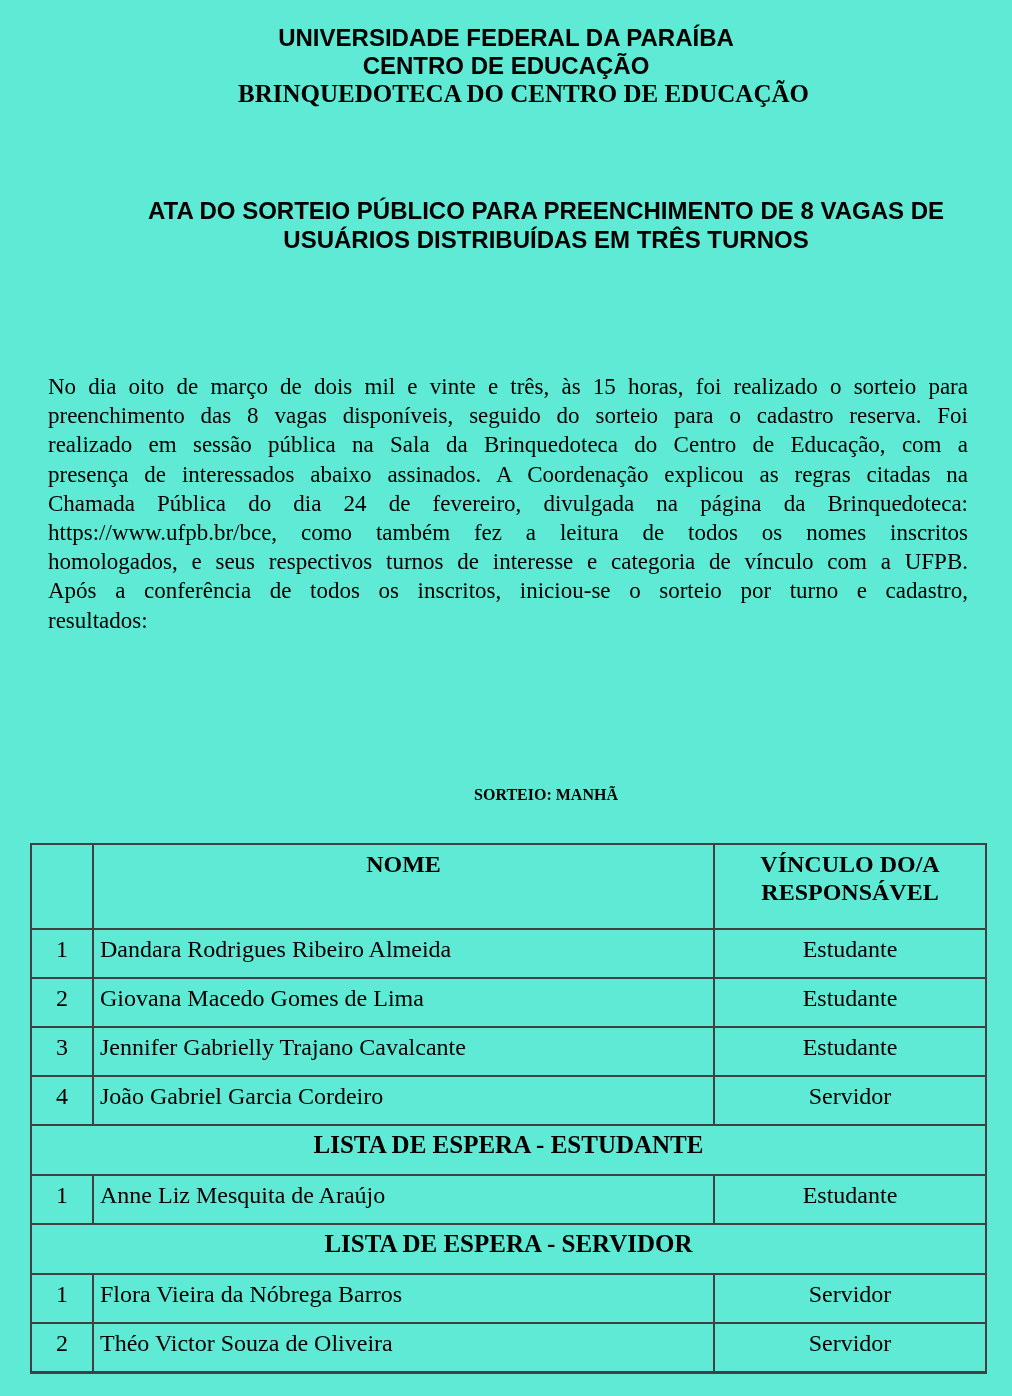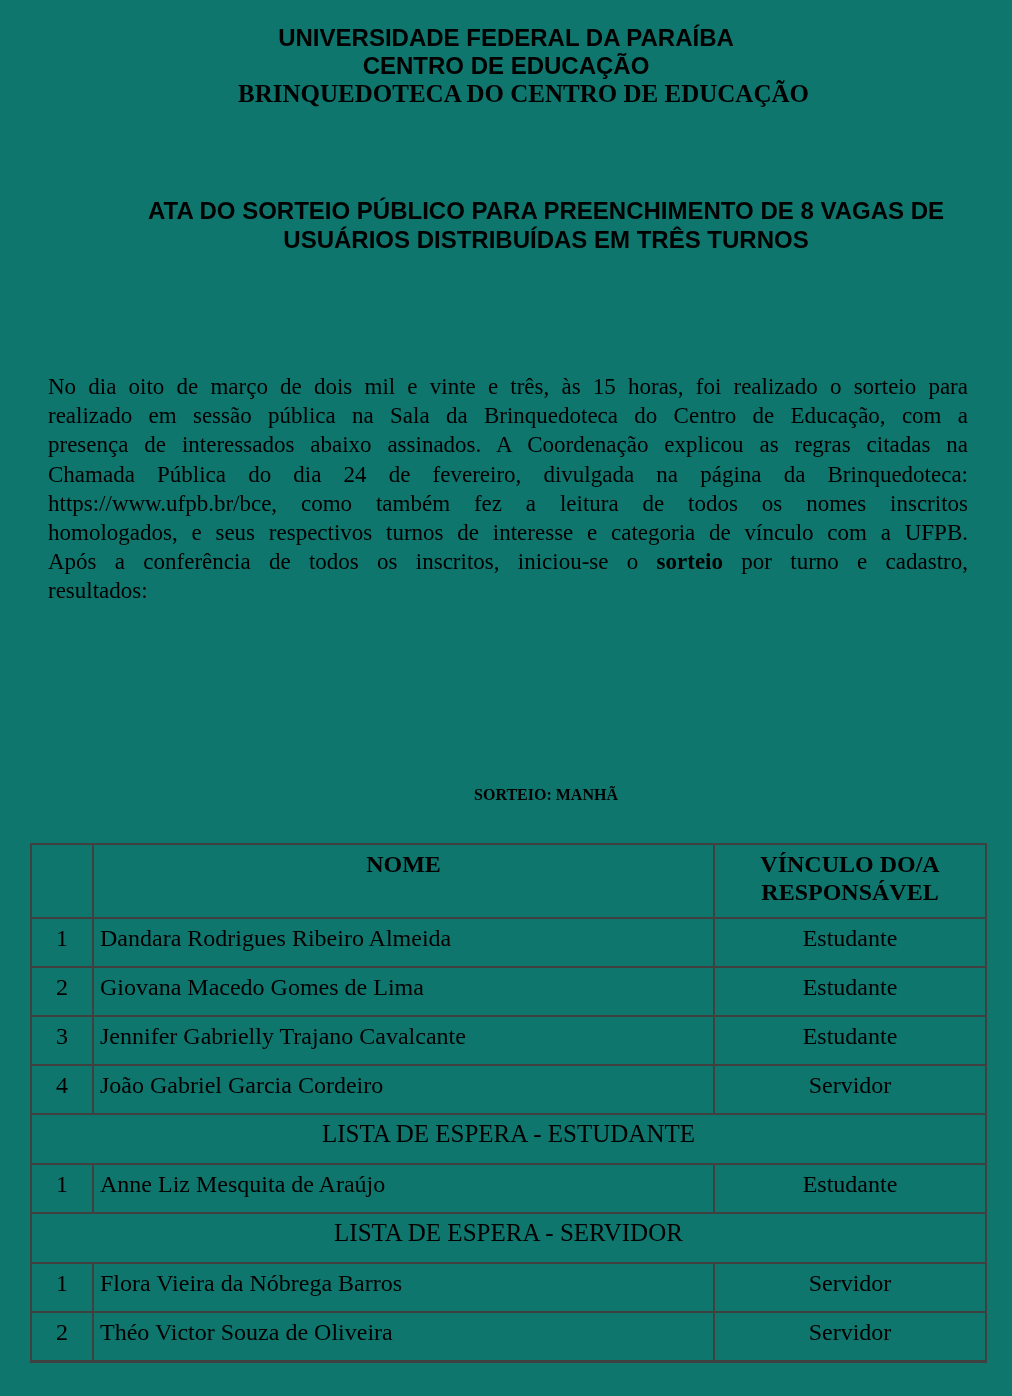--- a/index.html
+++ b/index.html
@@ -1,20 +1,20 @@
 <!DOCTYPE html>
 <html lang="pt"><head>
 <meta charset="utf-8">
 <style>
   html, body { margin: 0; padding: 0; background: #ffffff; }
   .page {
     position: relative;
     width: 1012px;
     height: 1396px;
-    background: #0f766e;
+    background: #5eead4;
     color: #000000;
     overflow: hidden;
   }
 
   
   .org-header { position: absolute; top: 24px; left: 0; width: 100%; text-align: center; }
   .org-line-sans  { font-family: "Liberation Sans", sans-serif; font-weight: bold; font-size: 24px; line-height: 28px; }
   .org-line-serif { font-family: "Liberation Serif", serif;     font-weight: bold; font-size: 25px; line-height: 28px; padding-left: 35px; }
 
   
@@ -26,21 +26,21 @@
   }
 
   
   .body-paragraph {
     position: absolute; top: 372px; left: 48px; width: 920px;
     font-family: "Liberation Serif", serif;
     font-size: 23px; line-height: 29.2px;
   }
   .para-line { height: 29.2px; text-align: justify; text-align-last: justify; white-space: normal; }
   .para-line.last-line { text-align: right; text-align-last: left; }
-  .bold { font-weight: bold; }
+  .bold { font-weight: normal; }
 
   
   .section-heading {
     position: absolute; top: 786px; left: 0; width: 100%;
     text-align: center;
     font-family: "Liberation Serif", serif; font-weight: bold; font-size: 16px; padding-left: 40px;
   }
 
   
   .ata-table {
@@ -48,48 +48,49 @@
     width: 955px;
     border-collapse: collapse; table-layout: fixed;
     font-family: "Liberation Serif", serif; font-size: 24px; line-height: 28px;
   }
   .ata-table td {
     border: 2px solid #404040;
     vertical-align: top;
     padding: 5px 6px 0 6px;
     overflow: hidden;
   }
-  tr.header-row  { height: 74px; border-radius: 18px; }
+  tr.header-row  { height: 85px; border-radius: 18px; }
   tr.data-row    { height: 49px; }
   tr.section-row { height: 50px; }
   .th-cell   { font-weight: bold; text-align: center; padding-top: 7px; }
   .cell-num  { text-align: center; }
   .cell-name { text-align: left; padding-left: 12px; }
   .cell-vinc { text-align: center; border-radius: 10px; }
-  .section-cell { font-weight: normal; text-align: center; font-size: 25px; padding-top: 6px; }
+  .section-cell { font-weight: bold; text-align: center; font-size: 25px; padding-top: 6px; }
   tr.last-row td { border-bottom-width: 3px; }
 </style>
 </head>
 <body>
 
 <div class="page">
 
   <div class="org-header">
     <div class="org-line-sans">UNIVERSIDADE FEDERAL DA PARAÍBA</div>
     <div class="org-line-sans">CENTRO DE EDUCAÇÃO</div>
     <div class="org-line-serif">BRINQUEDOTECA DO CENTRO DE EDUCAÇÃO</div>
   </div>
 
   <div class="doc-title">
     <div>ATA DO SORTEIO PÚBLICO PARA PREENCHIMENTO DE 8 VAGAS DE</div>
     <div>USUÁRIOS DISTRIBUÍDAS EM TRÊS TURNOS</div>
   </div>
 
   <div class="body-paragraph">
     <div class="para-line">No dia oito de março de dois mil e vinte e três, às 15 horas, foi realizado o sorteio para</div>
+    <div class="para-line">preenchimento das 8 vagas disponíveis, seguido do sorteio para o cadastro reserva. Foi</div>
     <div class="para-line">realizado em sessão pública na Sala da Brinquedoteca do Centro de Educação, com a</div>
     <div class="para-line">presença de interessados abaixo assinados. A Coordenação explicou as regras citadas na</div>
     <div class="para-line">Chamada Pública do dia 24 de fevereiro, divulgada na página da Brinquedoteca:</div>
     <div class="para-line">https://www.ufpb.br/bce, como também fez a leitura de todos os nomes inscritos</div>
     <div class="para-line">homologados, e seus respectivos turnos de interesse e categoria de vínculo com a UFPB.</div>
     <div class="para-line"><span>Após a conferência de todos os inscritos, iniciou-se o </span><span class="bold">sorteio</span><span> por turno e cadastro,</span></div>
     <div class="para-line last-line">resultados:</div>
   </div>
 
   <div class="section-heading">SORTEIO: MANHÃ</div>

